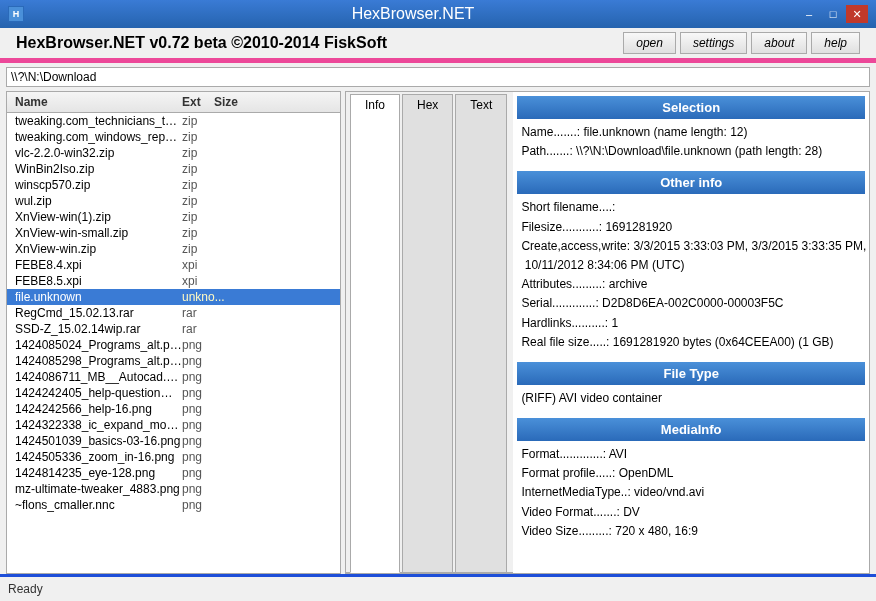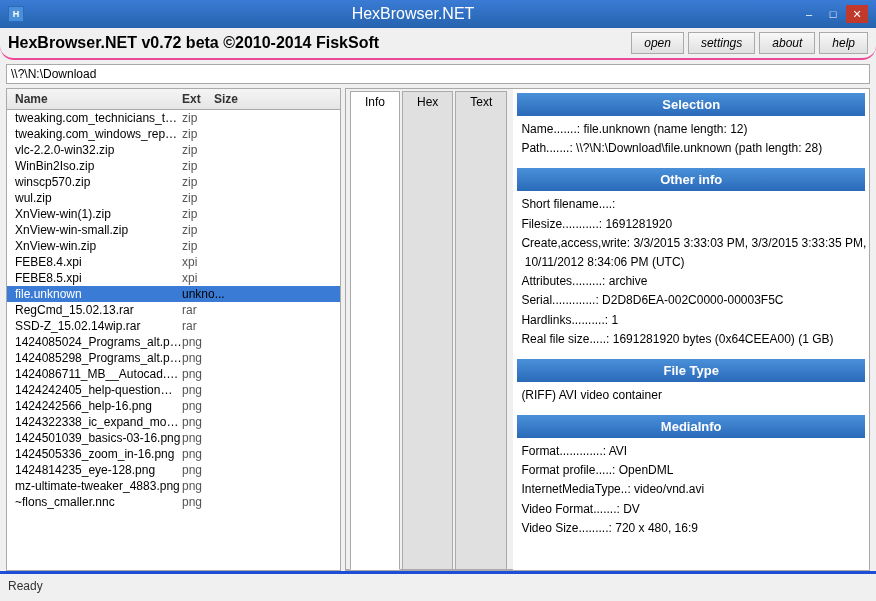--- a/index.html
+++ b/index.html
@@ -18,26 +18,25 @@
       width: 22px; height: 18px; 
       display: inline-flex; align-items: center; justify-content: center;
       color: white; font-size: 11px; cursor: pointer;
       margin-left: 2px;
     }
     .title-btn.close { background: #c0392b; }
 
     
     #menu-bar {
       background: #f0f0f0;
-      padding: 4px 8px;
+      padding: 4px 16px;
       display: flex;
       align-items: center;
       justify-content: space-between;
-      border-bottom: 2px solid #ec4899;
-      border-radius: 14px;
+      border-bottom: 5px solid #ec4899;
     }
     #app-title { font-size: 16px; font-weight: bold; color: #000; }
     #header-buttons { display: flex; gap: 4px; }
     .header-btn {
       padding: 3px 12px;
       background: linear-gradient(to bottom, #f8f8f8, #e0e0e0);
       border: 1px solid #aaa;
       cursor: pointer;
       font-size: 12px;
       font-style: italic;
@@ -87,21 +86,21 @@
       display: flex;
       align-items: center;
       padding: 1px 0;
       border-bottom: none;
       cursor: pointer;
       white-space: nowrap;
     }
     .file-row.selected { background: #3a7bd5; color: white; }
     .file-row .fname { width: 175px; padding-left: 8px; overflow: hidden; text-overflow: ellipsis; }
     .file-row .fext { width: 55px; color: #555; }
-    .file-row.selected .fext { color: #000000; }
+    .file-row.selected .fext { color: #fef9c3; }
     .file-row .fsize { width: 55px; color: #555; }
     .file-row.selected .fsize { color: #ddd; }
 
     
     #file-list-scroll::-webkit-scrollbar { width: 14px; }
     #file-list-scroll::-webkit-scrollbar-track { background: #f0f0f0; }
     #file-list-scroll::-webkit-scrollbar-thumb { background: #c0c0c0; border: 1px solid #aaa; }
 
     
     #right-pane {

